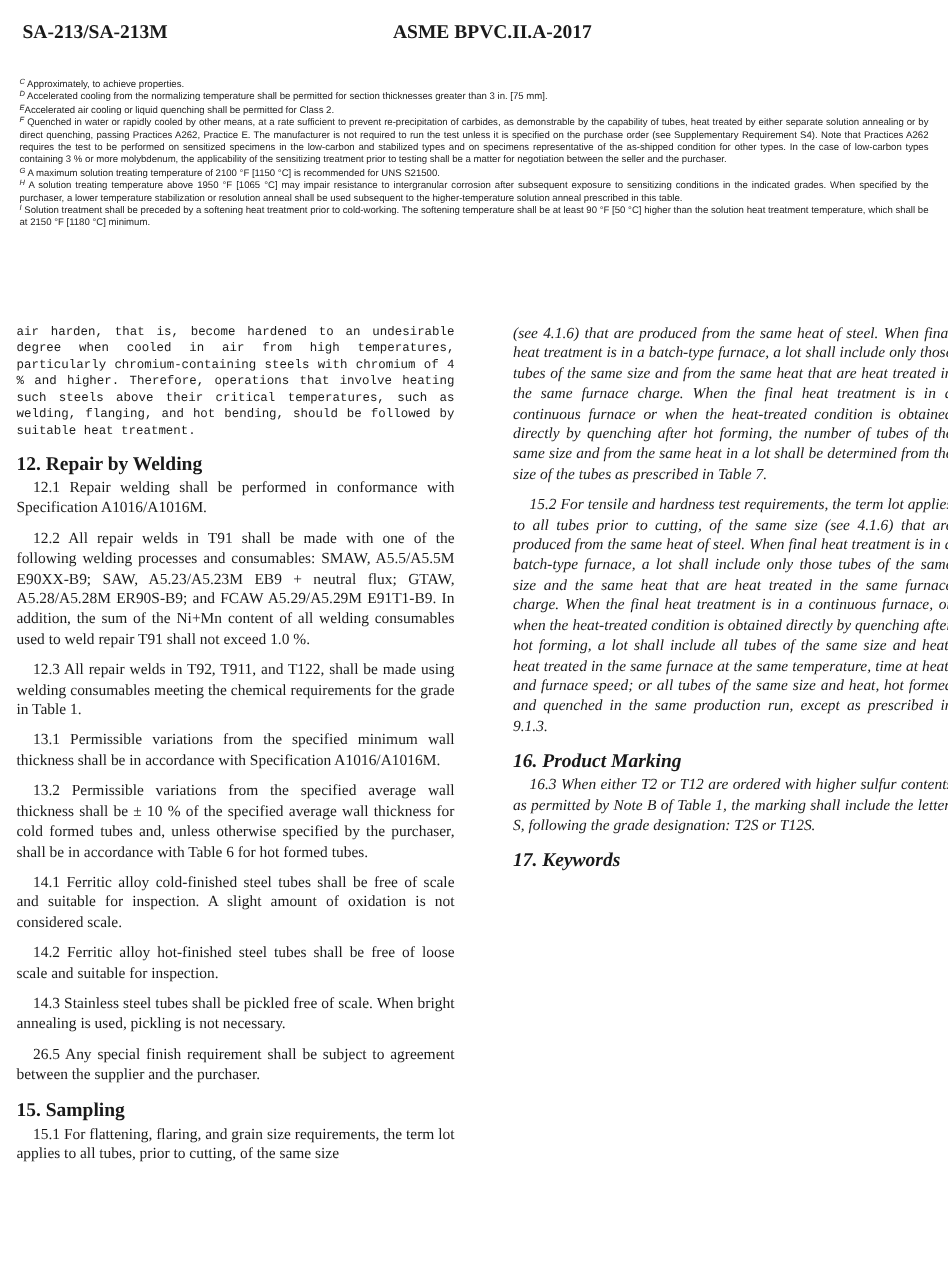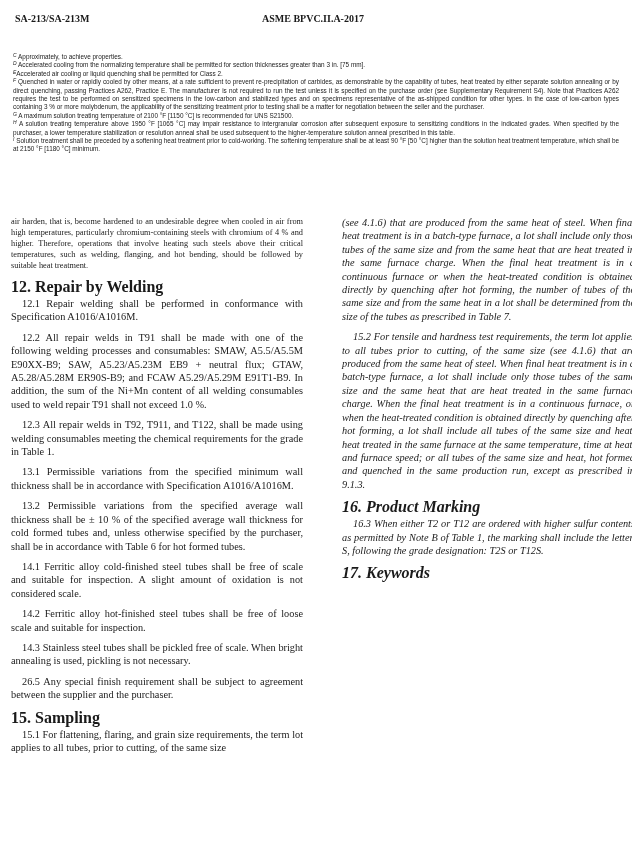--- a/index.html
+++ b/index.html
@@ -1,34 +1,34 @@
 <!DOCTYPE html>
 <html><head>
 <meta charset="utf-8">
 <style>
   html, body { margin: 0; padding: 0; background: #ffffff; }
   body { width: 632px; height: 841px; position: relative; overflow: hidden; color: #1a1a1a; }
   .header { position: absolute; top: 13px; left: 0; width: 520px; height: 14px;
-            font-family: "Liberation Serif", serif; font-weight: bold; font-size: 10px; }
+            font-family: "Liberation Serif", serif; font-weight: bold; font-size: 13px; }
   .header .left { position: absolute; left: 15px; top: 0; }
   .header .center { position: absolute; left: 262px; top: 0; }
   .notes { position: absolute; top: 53px; left: 13px; width: 606px;
            font-family: "Liberation Sans", sans-serif; font-size: 6.4px; line-height: 8.4px;
            text-align: justify; color: #222; }
   .notes p { margin: 0; }
   .notes sup { font-style: italic; font-size: 5px; vertical-align: 2px; line-height: 0; }
   .col { position: absolute; top: 216px; width: 292px;
          font-family: "Liberation Serif", serif; font-size: 10.3px; line-height: 13.4px;
          text-align: justify; color: #1a1a1a; }
   .col.left { left: 11px; }
   .col.right { left: 342px; width: 293px; font-style: italic; }
   .col p { margin: 0 0 7px 0; text-indent: 11px; }
   .col p.cont { text-indent: 0; }
-  .col p.small { font-size: 8.3px; line-height: 11px; margin-bottom: 9px; }
-  .col h2 { font-size: 16px; font-weight: bold; margin: 9px 0 4px 0; line-height: 13px; }
+  .col p.small { font-size: 8.3px; line-height: 11px; margin-bottom: 9px; font-family: Liberation Mono, monospace; }
+  .col h2 { font-size: 13px; font-weight: bold; margin: 9px 0 4px 0; line-height: 13px; }
   .col h2.hang { padding-left: 20px; text-indent: -20px; }
   .col p:last-child { margin-bottom: 0; }
 </style>
 </head>
 <body>
 
 <div class="header">
   <span class="left">SA-213/SA-213M</span>
   <span class="center">ASME BPVC.II.A-2017</span>
 </div>

